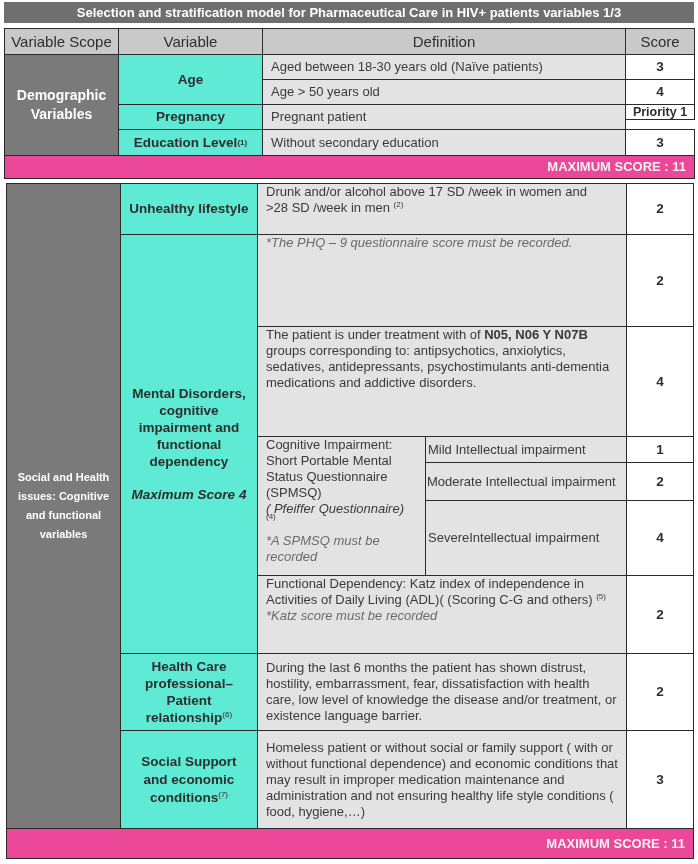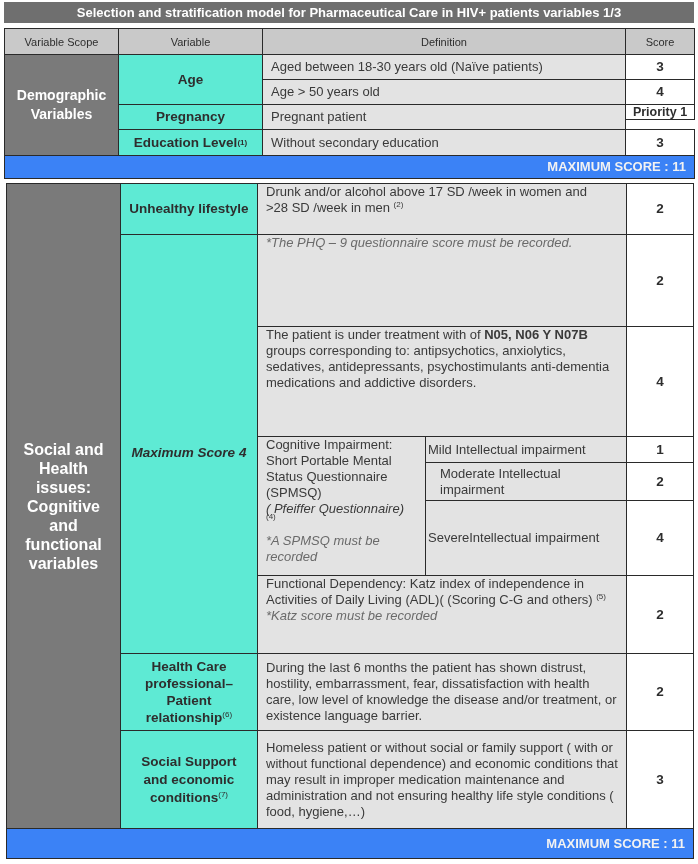--- a/index.html
+++ b/index.html
@@ -11,28 +11,28 @@
   .abs { position: absolute; }
   .title-bar {
     left: 4px; top: 2px; width: 690px; height: 21px;
     background: #6f6f6f; color: #ffffff; font-weight: bold; font-size: 13px;
     display: flex; align-items: center; justify-content: center;
   }
   .cell {
     position: absolute; border: 1.5px solid #2a2a2a; display: flex;
     align-items: center; font-size: 13px; line-height: 16px;
   }
-  .hdr { background: #c9c9c9; justify-content: center; font-size: 11px; }
+  .hdr { background: #c9c9c9; justify-content: center; font-size: 15px; }
   .scope { background: #7a7a7a; color: #ffffff; font-weight: bold; font-size: 14px;
            justify-content: center; text-align: center; line-height: 19px; }
   .var { background: #5eead4; font-weight: bold; justify-content: center; text-align: center; font-size: 13.5px; }
   .def { background: #e3e3e3; padding: 0 8px; color: #3a3a3a; }
   .def-block { flex-direction: column; align-items: flex-start; }
   .score { background: #ffffff; font-weight: bold; justify-content: center; font-size: 13.5px; }
-  .maxbar { background: #3b82f6; color: #f2f2f2; font-weight: bold; font-size: 13px;
+  .maxbar { background: #ec4899; color: #f2f2f2; font-weight: bold; font-size: 13px;
             justify-content: flex-end; padding-right: 8px; border: 1.5px solid #2a2a2a; }
   .note { font-style: italic; color: #6a6a6a; }
   sup { font-size: 8px; vertical-align: super; line-height: 0; }
   .b { font-weight: bold; }
 </style>
 </head>
 <body>
 
 <div class="abs title-bar">Selection and stratification model for Pharmaceutical Care in HIV+ patients variables 1/3</div>
 
@@ -55,30 +55,31 @@
 
 <div class="cell var" style="left:118px;top:129px;width:145px;height:27px;">
   <span>Education Level</span>
     <sup>(1)</sup>
 </div>
 <div class="cell def" style="left:262px;top:129px;width:364px;height:27px;">Without secondary education</div>
 <div class="cell score" style="left:625px;top:129px;width:70px;height:27px;">3</div>
 
 <div class="cell maxbar" style="left:4px;top:155px;width:691px;height:24px;">MAXIMUM SCORE : 11</div>
 
-<div class="cell scope" style="left:6px;top:183px;width:115px;height:646px;padding:0 8px;font-size:16px;">Social and Health issues: Cognitive and functional variables</div>
+<div class="cell scope" style="left:6px;top:183px;width:115px;height:646px;padding:0 8px;font-size:11px;">Social and Health issues: Cognitive and functional variables</div>
 
 <div class="cell var" style="left:120px;top:183px;width:138px;height:52px;">Unhealthy lifestyle</div>
 <div class="cell def def-block" style="left:257px;top:183px;width:370px;height:52px;">
   <span>Drunk and/or alcohol above 17 SD /week  in women and</span>
   <span><span>&gt;28 SD /week in men</span> <sup>(2)</sup></span>
 </div>
 <div class="cell score" style="left:626px;top:183px;width:68px;height:52px;">2</div>
 
 <div class="cell var" style="left:120px;top:234px;width:138px;height:420px;flex-direction:column;justify-content:center;padding:0 4px;line-height:17px;">
+  <span>Mental Disorders, cognitive impairment and functional dependency</span>
   <span style="height:16px;"></span>
   <span style="font-style:italic;">Maximum Score 4</span>
 </div>
 
 <div class="cell def def-block" style="left:257px;top:234px;width:370px;height:93px;">
   <span class="note">*The PHQ – 9 questionnaire score must be recorded.</span>
 </div>
 <div class="cell score" style="left:626px;top:234px;width:68px;height:93px;">2</div>
 
 <div class="cell def def-block" style="left:257px;top:326px;width:370px;height:111px;">
@@ -86,21 +87,21 @@
 </div>
 <div class="cell score" style="left:626px;top:326px;width:68px;height:111px;">4</div>
 
 <div class="cell def def-block" style="left:257px;top:436px;width:169px;height:140px;">
   <span>Cognitive Impairment: Short Portable Mental Status Questionnaire (SPMSQ)</span>
   <span><span style="font-style:italic;">( Pfeiffer Questionnaire)</span><br><sup style="vertical-align:top;">(4)</sup></span>
   <span class="note">*A SPMSQ must be recorded</span>
 </div>
 <div class="cell def" style="left:425px;top:436px;width:202px;height:27px;padding:0 2px;">Mild Intellectual impairment</div>
 <div class="cell score" style="left:626px;top:436px;width:68px;height:27px;">1</div>
-<div class="cell def" style="left:425px;top:462px;width:202px;height:39px;padding:0 14px;">Moderate Intellectual impairment</div>
+<div class="cell def" style="left:425px;top:462px;width:202px;height:39px;padding:0 1px;">Moderate Intellectual impairment</div>
 <div class="cell score" style="left:626px;top:462px;width:68px;height:39px;">2</div>
 <div class="cell def" style="left:425px;top:500px;width:202px;height:76px;padding:0 2px;">SevereIntellectual impairment</div>
 <div class="cell score" style="left:626px;top:500px;width:68px;height:76px;">4</div>
 
 <div class="cell def def-block" style="left:257px;top:575px;width:370px;height:79px;">
   <span><span>Functional Dependency:  Katz index of  independence in Activities of Daily Living (ADL)( (Scoring C-G and others)</span> <sup>(5)</sup></span>
   <span class="note">*Katz score must be recorded</span>
 </div>
 <div class="cell score" style="left:626px;top:575px;width:68px;height:79px;">2</div>
 

